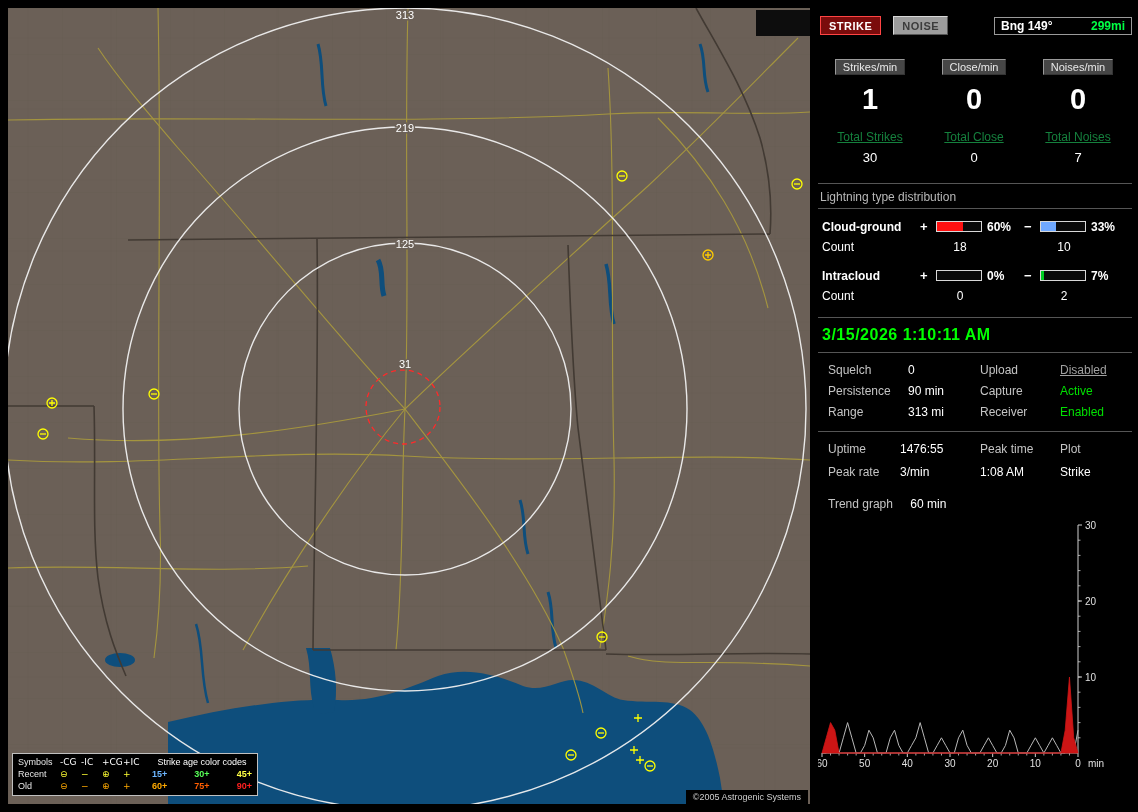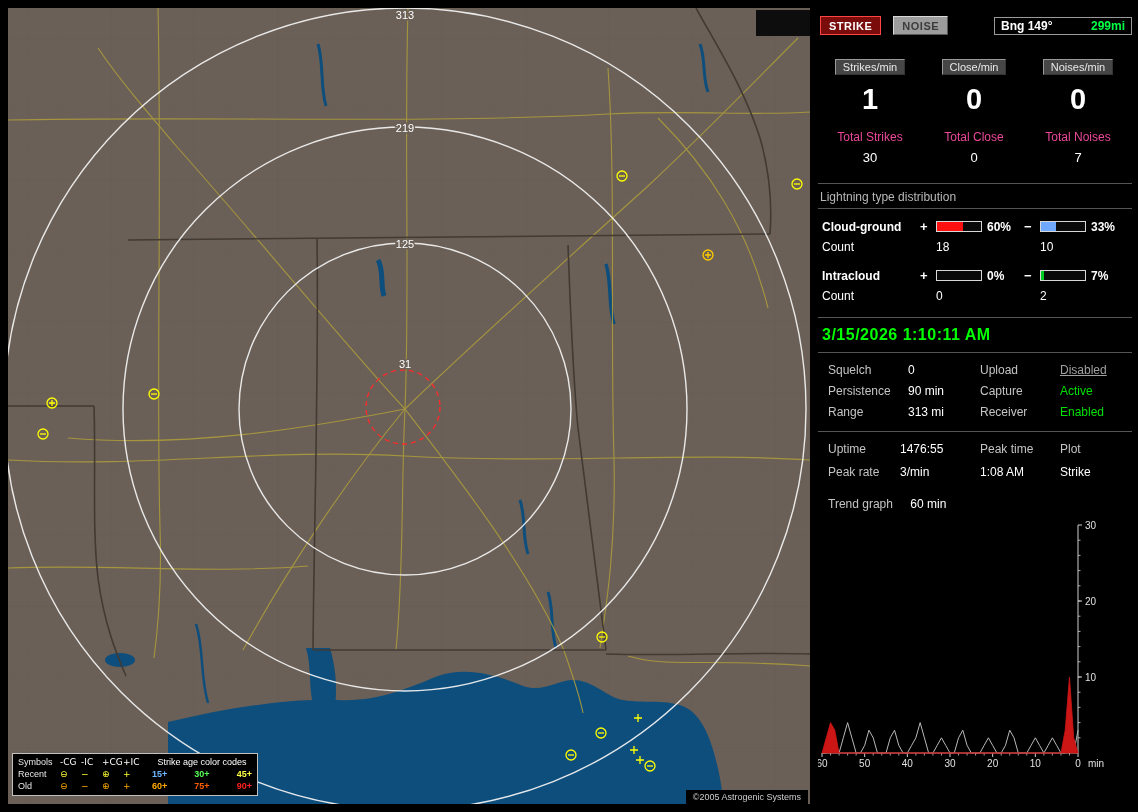--- a/index.html
+++ b/index.html
@@ -26,34 +26,34 @@
   .btn-strike{background:#7a0c0c;color:#ffffff;border:1px solid #ff4444;margin-right:12px;}
   .btn-noise{background:#9c9c9c;color:#3c3c3c;border:1px solid #d8d8d8;border-right-color:#555;border-bottom-color:#555;}
   .bng{margin-left:auto;width:124px;display:flex;justify-content:space-between;align-items:center;
        background:#000;border:1px solid #9a9a9a;padding:1px 6px;font-weight:700;font-size:12px;text-align:right;}
   .bng .dist{color:#00ff44;}
   .rates{display:flex;}
   .rate{width:104px;text-align:center;}
   .chip{display:inline-block;background:#464646;color:#e8e8e8;font-size:11px;padding:1px 7px;
         border:1px solid;border-color:#9a9a9a #353535 #353535 #9a9a9a;}
   .big{font-size:29px;font-weight:700;margin:8px 0 14px;}
-  .tlabel{font-size:12px;color:#ec4899;margin-bottom:6px;}
+  .tlabel{font-size:12px;color:#15803d;margin-bottom:6px;text-decoration:underline;}
   .tval{font-size:13px;color:#fff;}
   .dist-section{border-top:1px solid #555;margin-top:18px;}
   .dist-title{color:#b8b8b8;font-size:12px;padding:6px 2px 4px;border-bottom:1px solid #555;margin-bottom:10px;}
   .drow{display:grid;grid-template-columns:98px 16px 48px 40px 16px 48px 34px;align-items:center;
         padding-left:4px;margin-bottom:6px;}
   .drow .dname{font-weight:700;}
   .drow.counts .dname{font-weight:400;}
   .drow.counts{margin-bottom:14px;}
   .sign{font-weight:700;font-size:13px;}
   .bar{width:44px;height:9px;border:1px solid #d8d8d8;background:#0a0a0a;display:inline-block;}
   .fill{display:block;height:100%;width:0%;}
   .pct{font-weight:700;padding-left:3px;}
-  .cnum{font-size:12px;}
+  .cnum{font-size:12px;text-align:center;}
   .datetime{border-top:1px solid #555;border-bottom:1px solid #555;margin-top:4px;
             padding:8px 4px;color:#00ff00;font-size:16px;font-weight:700;letter-spacing:0.5px;}
   .settings{display:grid;grid-template-columns:80px 72px 80px auto;row-gap:7px;
             padding:10px 0 12px 10px;}
   .stats{border-top:1px solid #555;display:grid;grid-template-columns:72px 80px 80px auto;
          row-gap:9px;padding:10px 0 10px 10px;}
   .lab{color:#c4c4c4;}
   .val{color:#fff;}
   .trend-row{padding:8px 0 0 10px;}
   .trend-row .val{margin-left:14px;}

